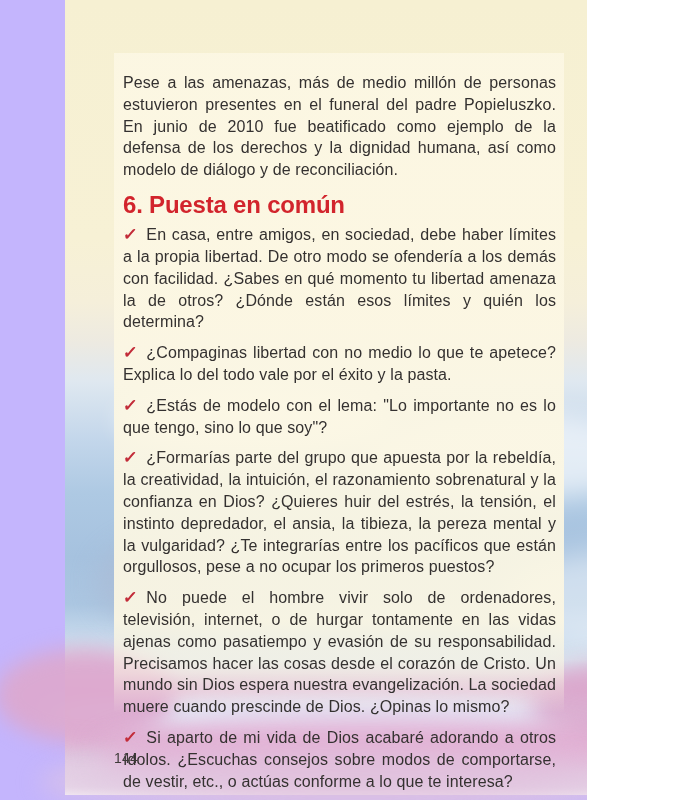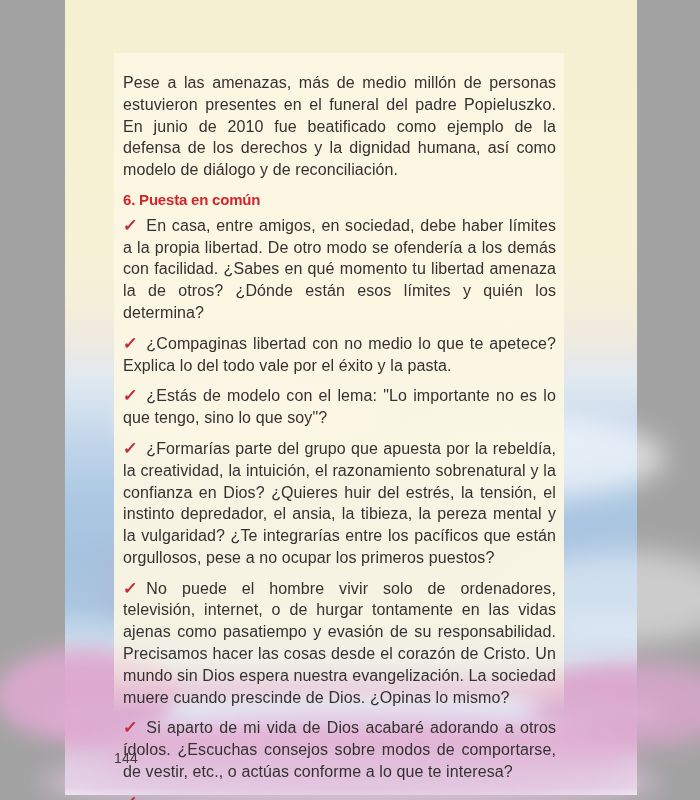--- a/index.html
+++ b/index.html
@@ -1,20 +1,20 @@
 <!DOCTYPE html>
 <html><head>
 <meta charset="utf-8">
 <style>
   html,body{margin:0;padding:0;}
   body{
     width:700px;height:800px;position:relative;background:#ffffff;
     font-family:"Liberation Sans", sans-serif;overflow:hidden;
   }
-  .page{position:absolute;left:0;top:0;width:700px;height:800px;background:#a3a3a3;overflow:hidden;}
+  .page{position:absolute;left:0;top:0;width:587px;height:800px;background:#c4b5fd;overflow:hidden;}
 
   
   .content-area{
     position:absolute;left:65px;top:0;width:572px;height:795px;
     background:linear-gradient(180deg,
       #F6F0D2 0%,
       #F7F1D5 30%,
       #F5EFDA 38%,
       #EDEAE1 43%,
       #DFE8F0 48%,
@@ -54,21 +54,21 @@
     padding:19px 8px 0 9px;box-sizing:border-box;overflow:visible;
   }
 
   .body-par{
     margin:0 0 9px 0;
     font-size:16px;line-height:21.8px;letter-spacing:0.1px;
     color:#343130;text-align:justify;
   }
   .section-heading{
     margin:11px 0 7px 0;
-    font-size:15px;line-height:1.05;font-weight:bold;letter-spacing:-0.2px;
+    font-size:24px;line-height:1.05;font-weight:bold;letter-spacing:-0.2px;
     color:#D2242C;
   }
   .check{
     color:#C22B38;font-weight:bold;font-size:17px;
     display:inline-block;transform:skewX(-6deg);
     margin-right:9px;
   }
   .page-number{
     position:absolute;left:114px;top:750px;
     font-size:14px;color:#3E3B39;letter-spacing:0.2px;

